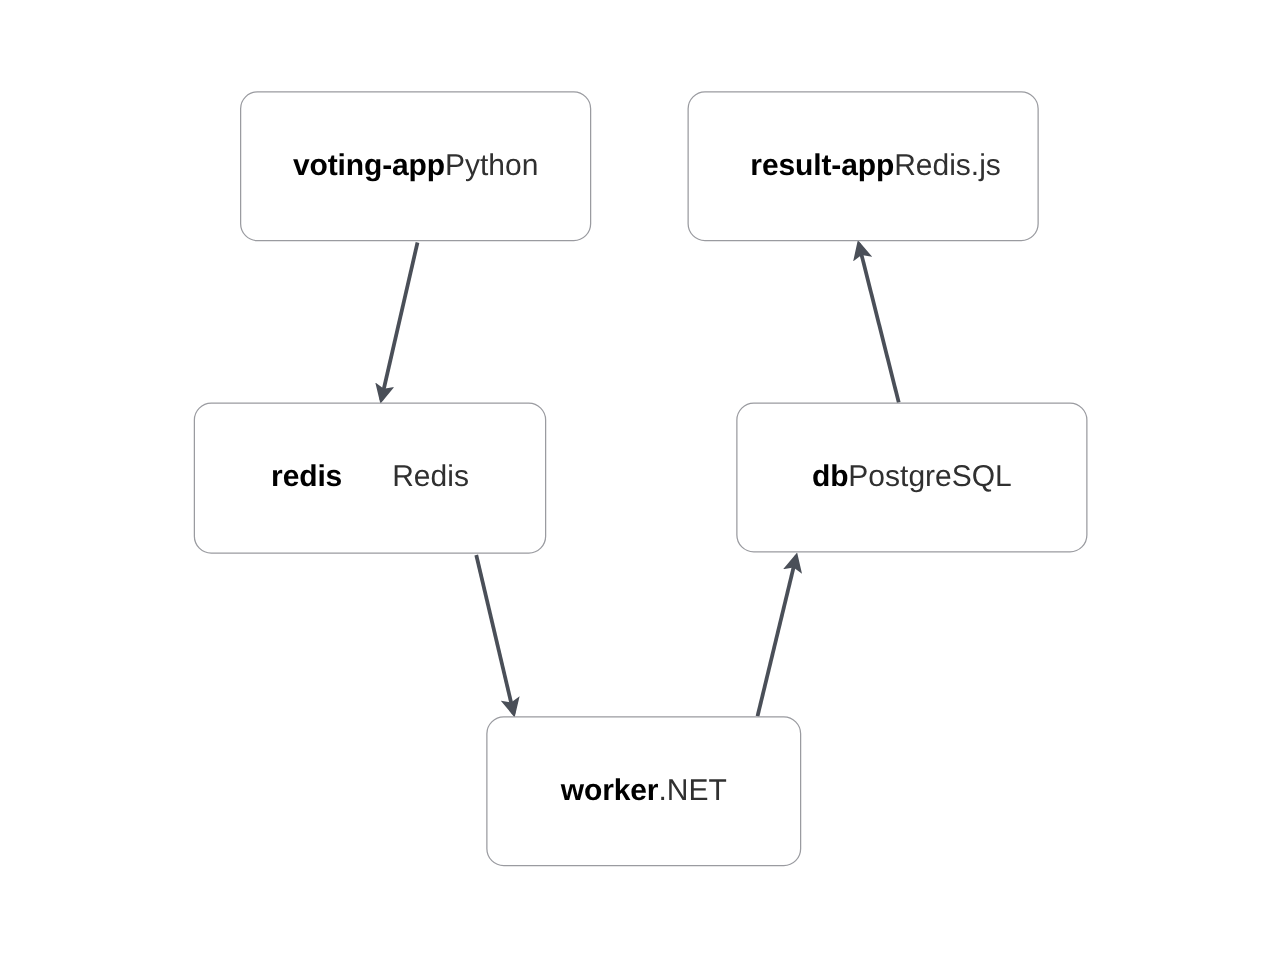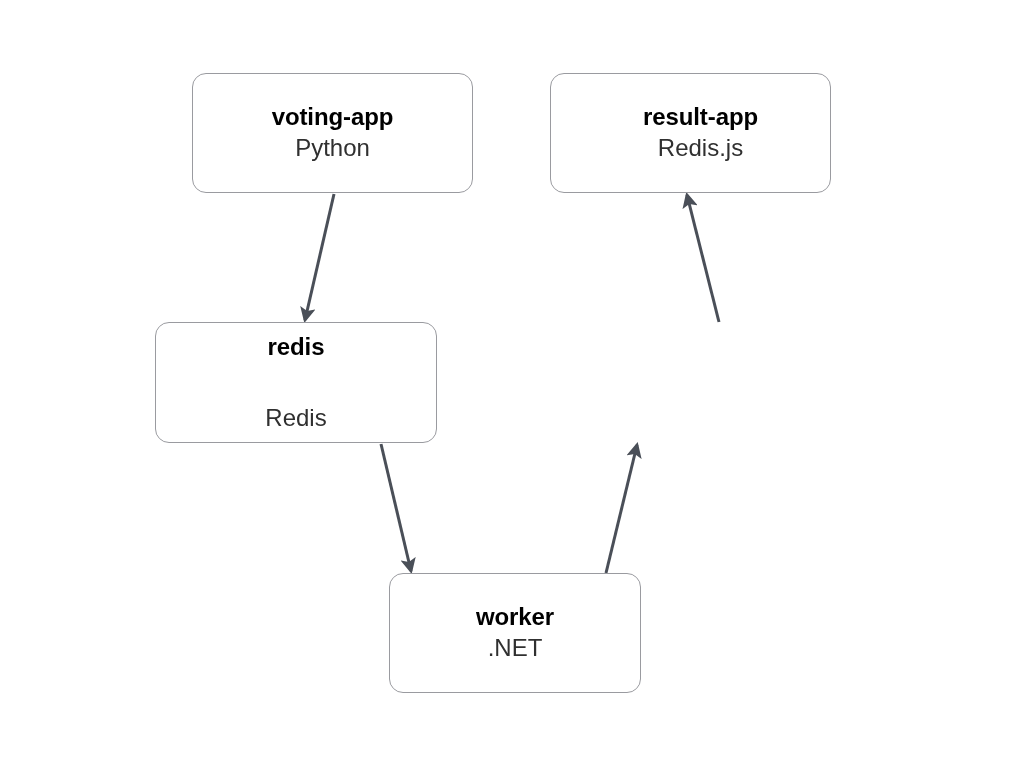--- a/index.html
+++ b/index.html
@@ -29,21 +29,20 @@
     height: 768px;
     pointer-events: none;
   }
   .node {
     position: absolute;
     box-sizing: border-box;
     background: #ffffff;
     border: 1.6px solid #9a9ba0;
     border-radius: 14px;
     display: flex;
-    flex-direction: column;
     align-items: center;
     justify-content: center;
     line-height: 1.28;
   }
   .node-title {
     font-size: 24px;
     font-weight: bold;
     color: #000000;
     letter-spacing: -0.1px;
     white-space: nowrap;
@@ -83,19 +82,23 @@
   <div class="node" id="node-1" style="left: 550px; top: 73px; width: 281px; height: 120px; border-color: rgb(154, 155, 160); background: rgb(255, 255, 255); padding-left: 20px;">
     <span class="node-title">result-app</span>
     <span class="node-subtitle">Redis.js</span>
   </div>
 
   <div class="node" id="node-2" style="left: 155px; top: 322px; width: 282px; height: 121px; border-color: rgb(154, 155, 160); background: rgb(255, 255, 255); gap: 40px;">
     <span class="node-title">redis</span>
     <span class="node-subtitle">Redis</span>
   </div>
 
+  <div class="node" id="node-3" style="left: 589px; top: 322px; width: 281px; height: 120px; border-color: rgb(154, 155, 160); background: rgb(255, 255, 255);">
+    <span class="node-title">db</span>
+    <span class="node-subtitle">PostgreSQL</span>
+  </div>
 
   <div class="node" id="node-4" style="left: 389px; top: 573px; width: 252px; height: 120px; border-color: rgb(154, 155, 160); background: rgb(255, 255, 255);">
     <span class="node-title">worker</span>
     <span class="node-subtitle">.NET</span>
   </div>
 
 </div>
 
 </body></html>

